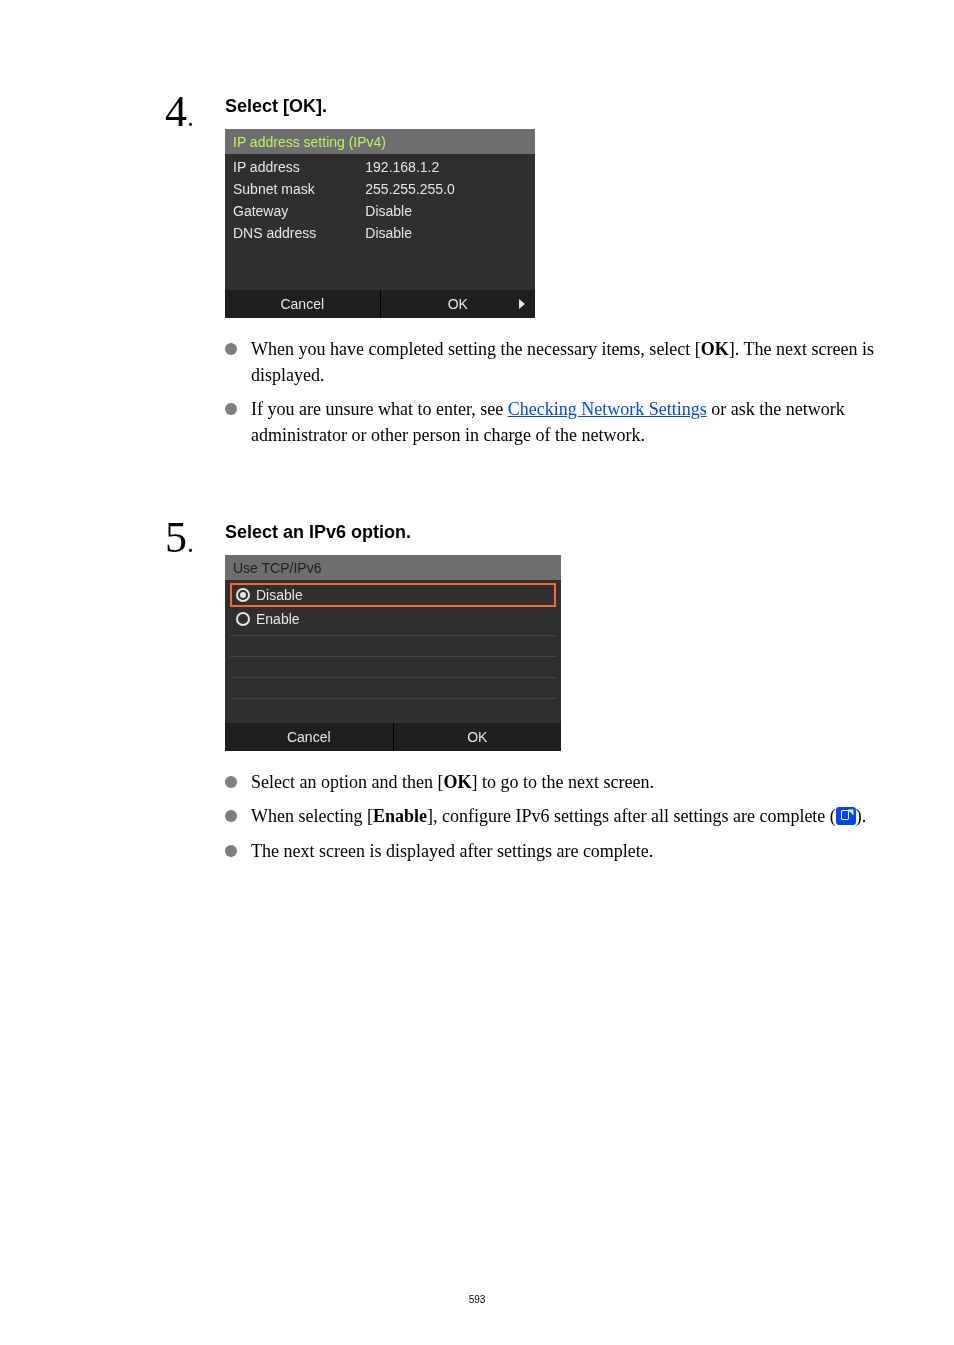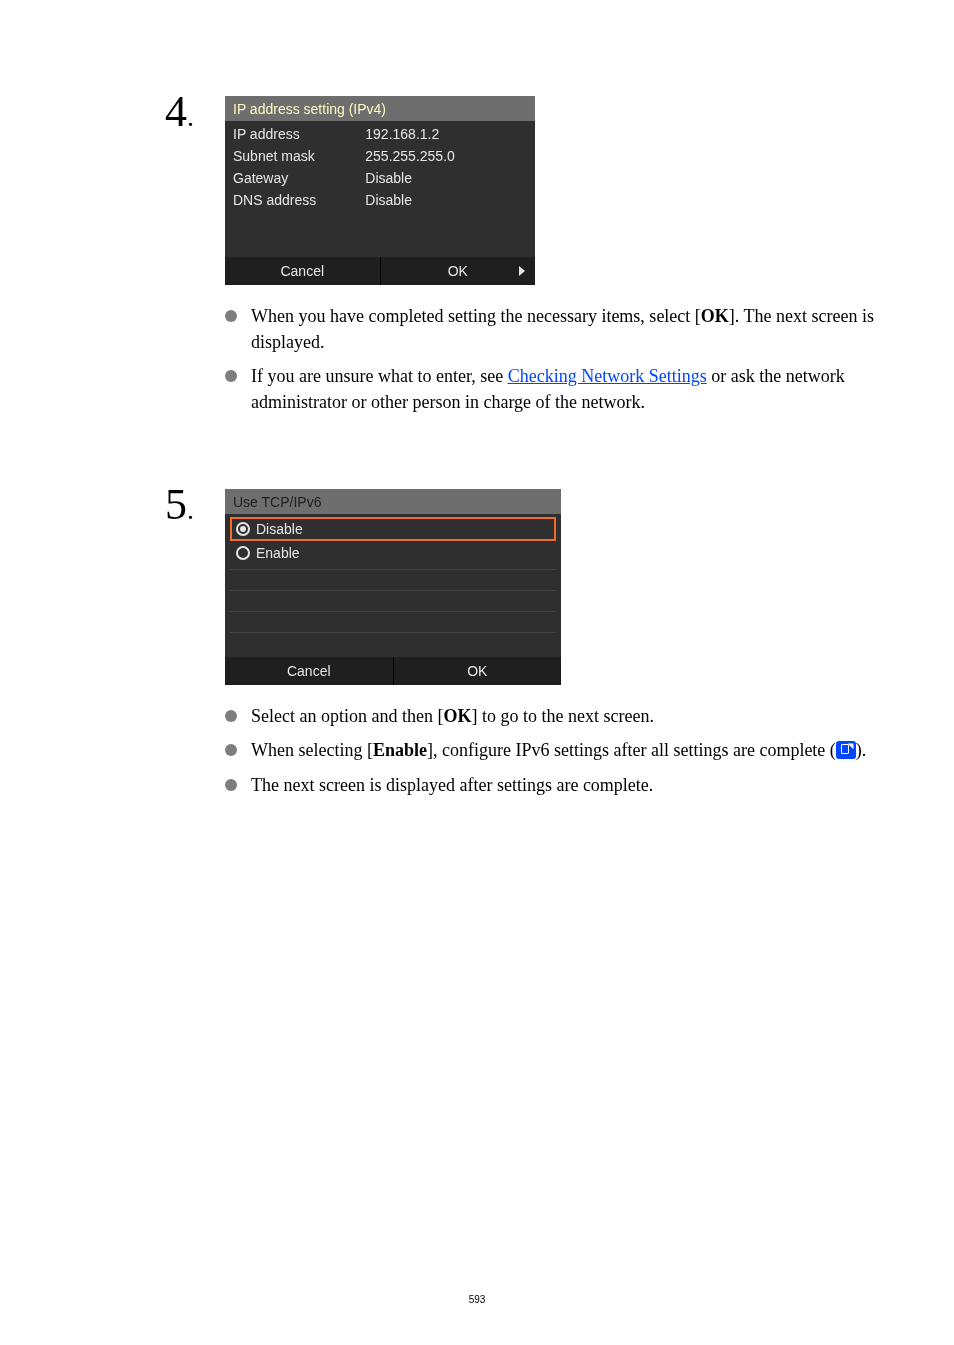--- a/index.html
+++ b/index.html
@@ -48,21 +48,21 @@
   
   .shot {
     width: 310px;
     background: #2f2f2f;
     color: #e6e6e6;
     font-size: 14px;
     margin-bottom: 18px;
   }
   .shot-title {
     background: #6e6e6e;
-    color: #fef9c3;
+    color: #bef264;
     padding: 5px 8px 4px 8px;
     font-size: 14px;
   }
   .shot-rows {
     padding: 2px 8px 10px 8px;
     background: #2f2f2f;
   }
   .shot-row {
     display: flex;
     padding: 3px 0 3px 0;
@@ -222,20 +222,21 @@
 </head>
 <body>
 
 <div class="page">
 
   <div class="step">
     <div class="step-number">
       <span>4</span><span class="dot">.</span>
     </div>
     <div class="step-body">
+      <div class="step-title">Select [OK].</div>
 
       <div class="shot">
         <div class="shot-title">IP address setting (IPv4)</div>
         <div class="shot-rows">
           <div class="shot-row">
             <div class="lbl">IP address</div>
             <div class="val">192.168.1.2</div>
           </div>
           <div class="shot-row">
             <div class="lbl">Subnet mask</div>
@@ -271,20 +272,21 @@
         </li>
       </ul>
     </div>
   </div>
 
   <div class="step">
     <div class="step-number">
       <span>5</span><span class="dot">.</span>
     </div>
     <div class="step-body">
+      <div class="step-title">Select an IPv6 option.</div>
 
       <div class="shot2">
         <div class="shot2-title">Use TCP/IPv6</div>
         <div class="shot2-list">
           <div class="shot2-item selected">
             <span class="radio filled"></span>
             <span>Disable</span>
           </div>
           <div class="shot2-item">
             <span class="radio"></span>

